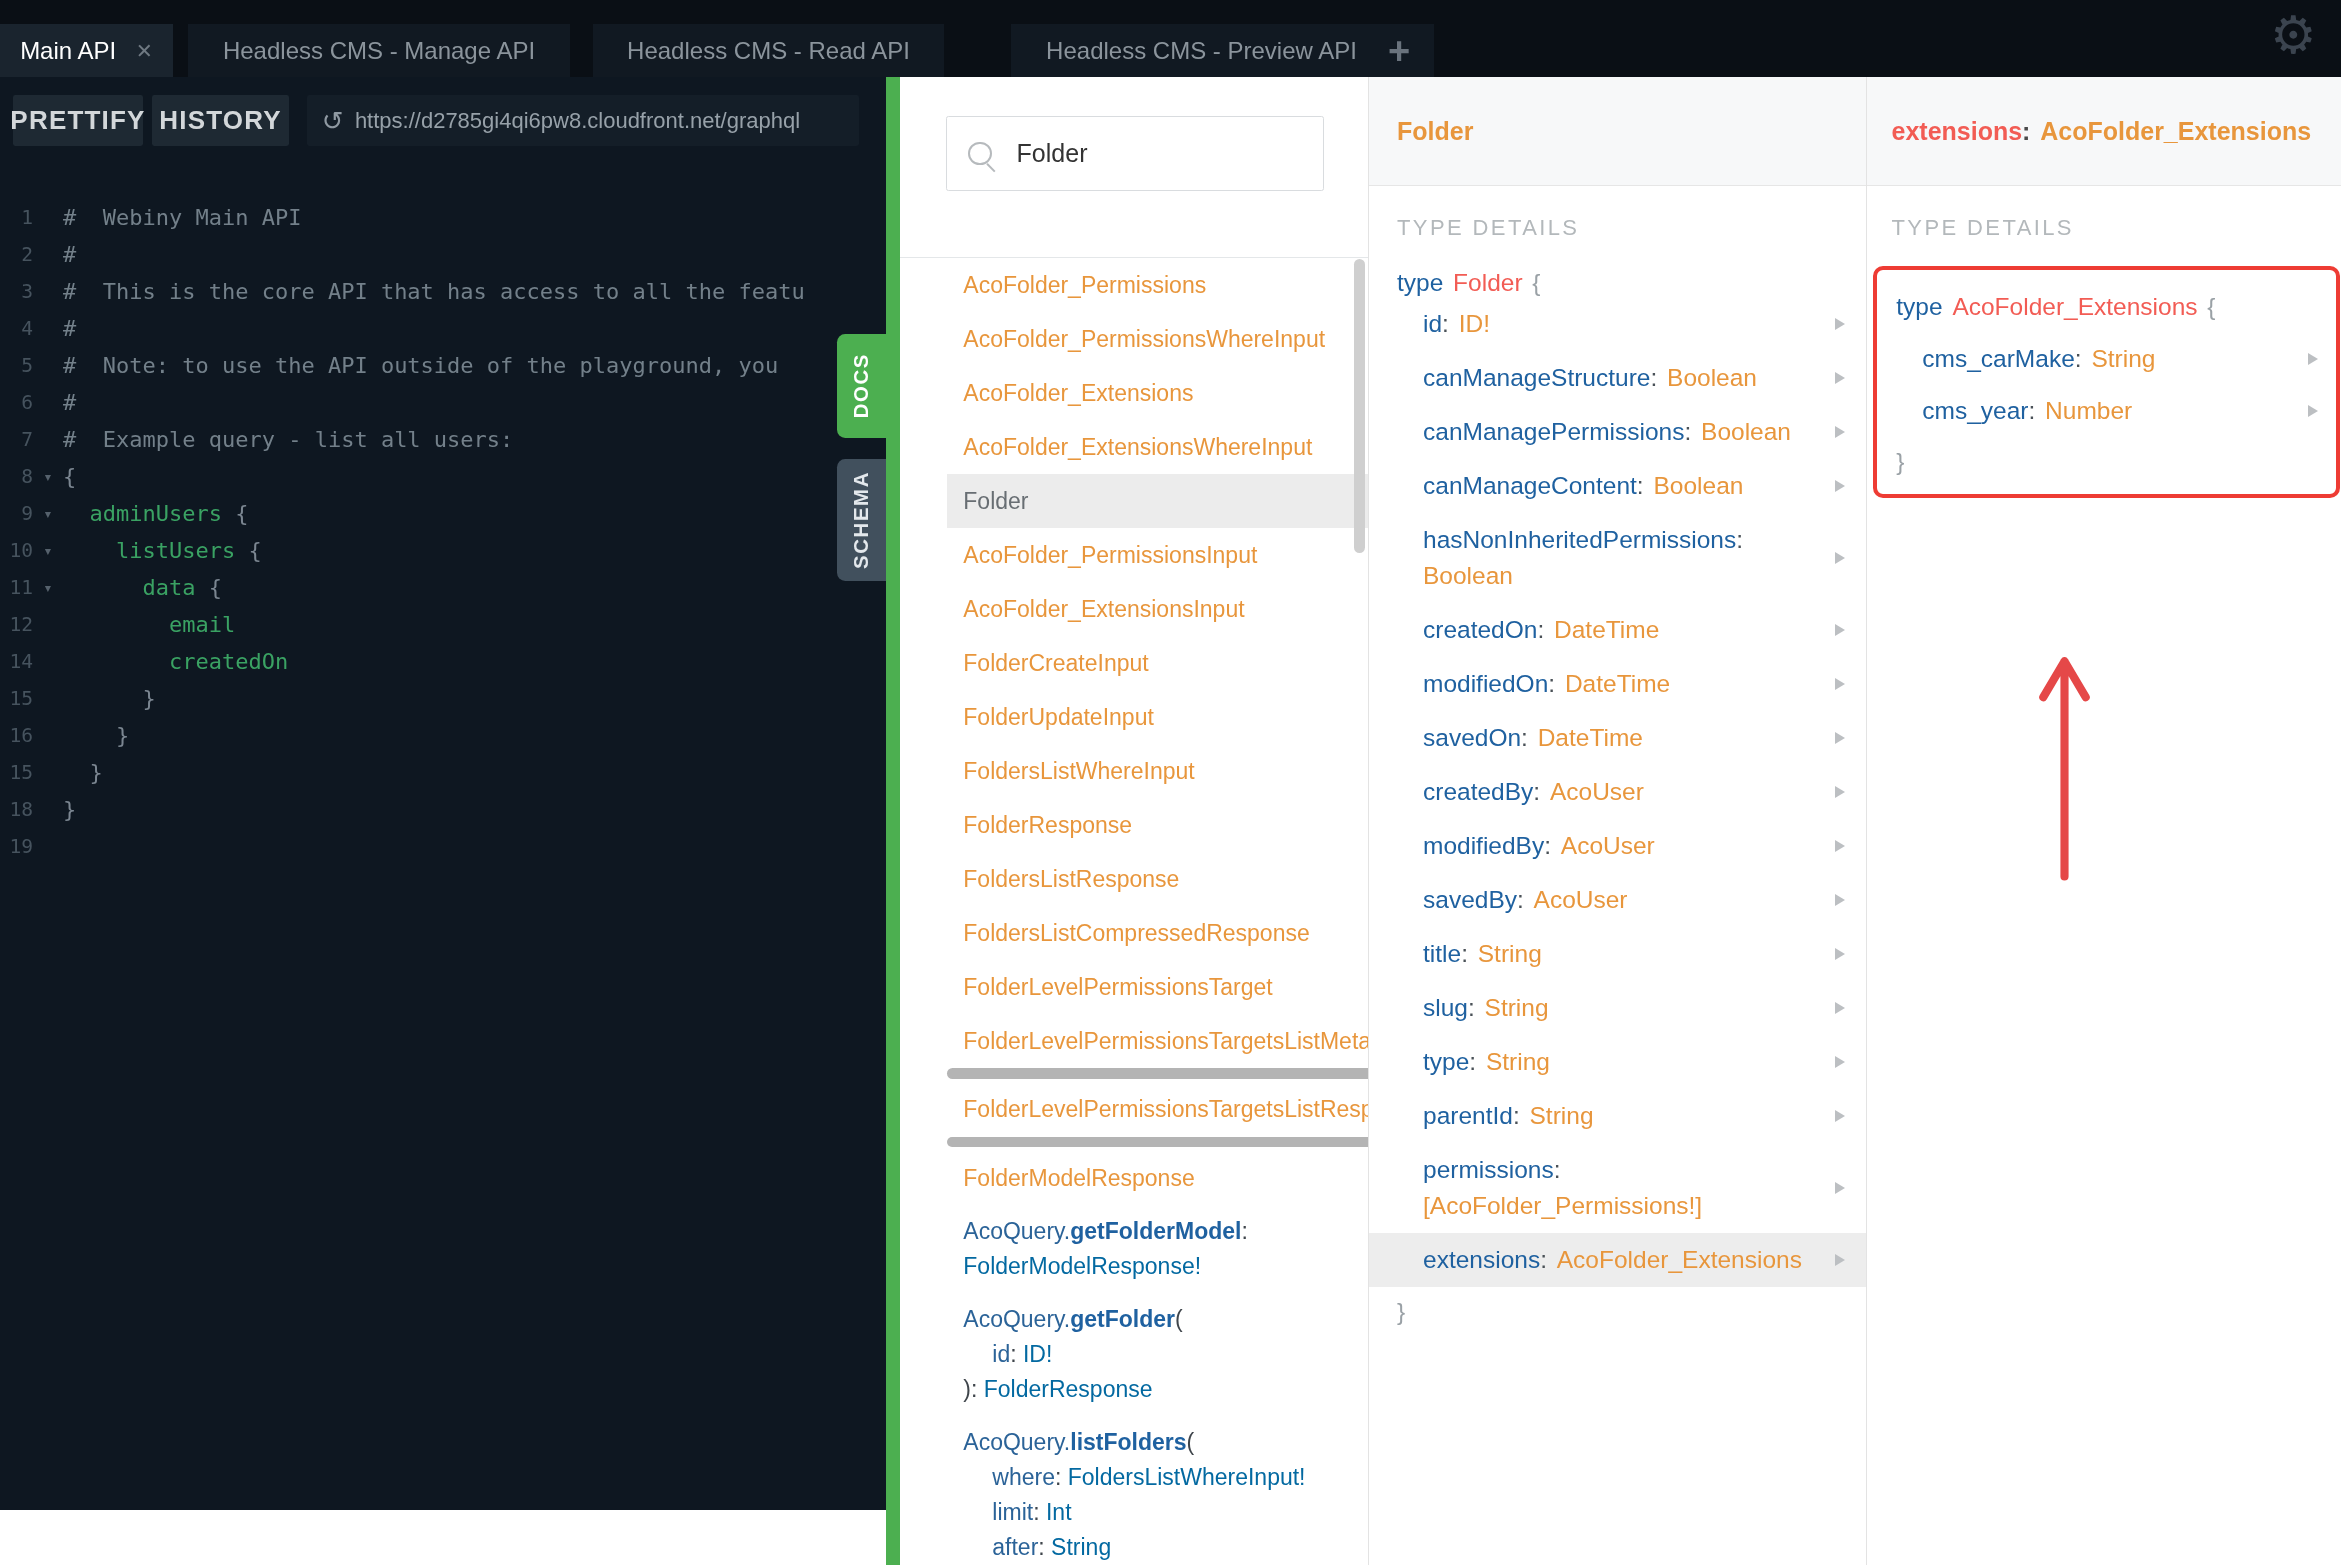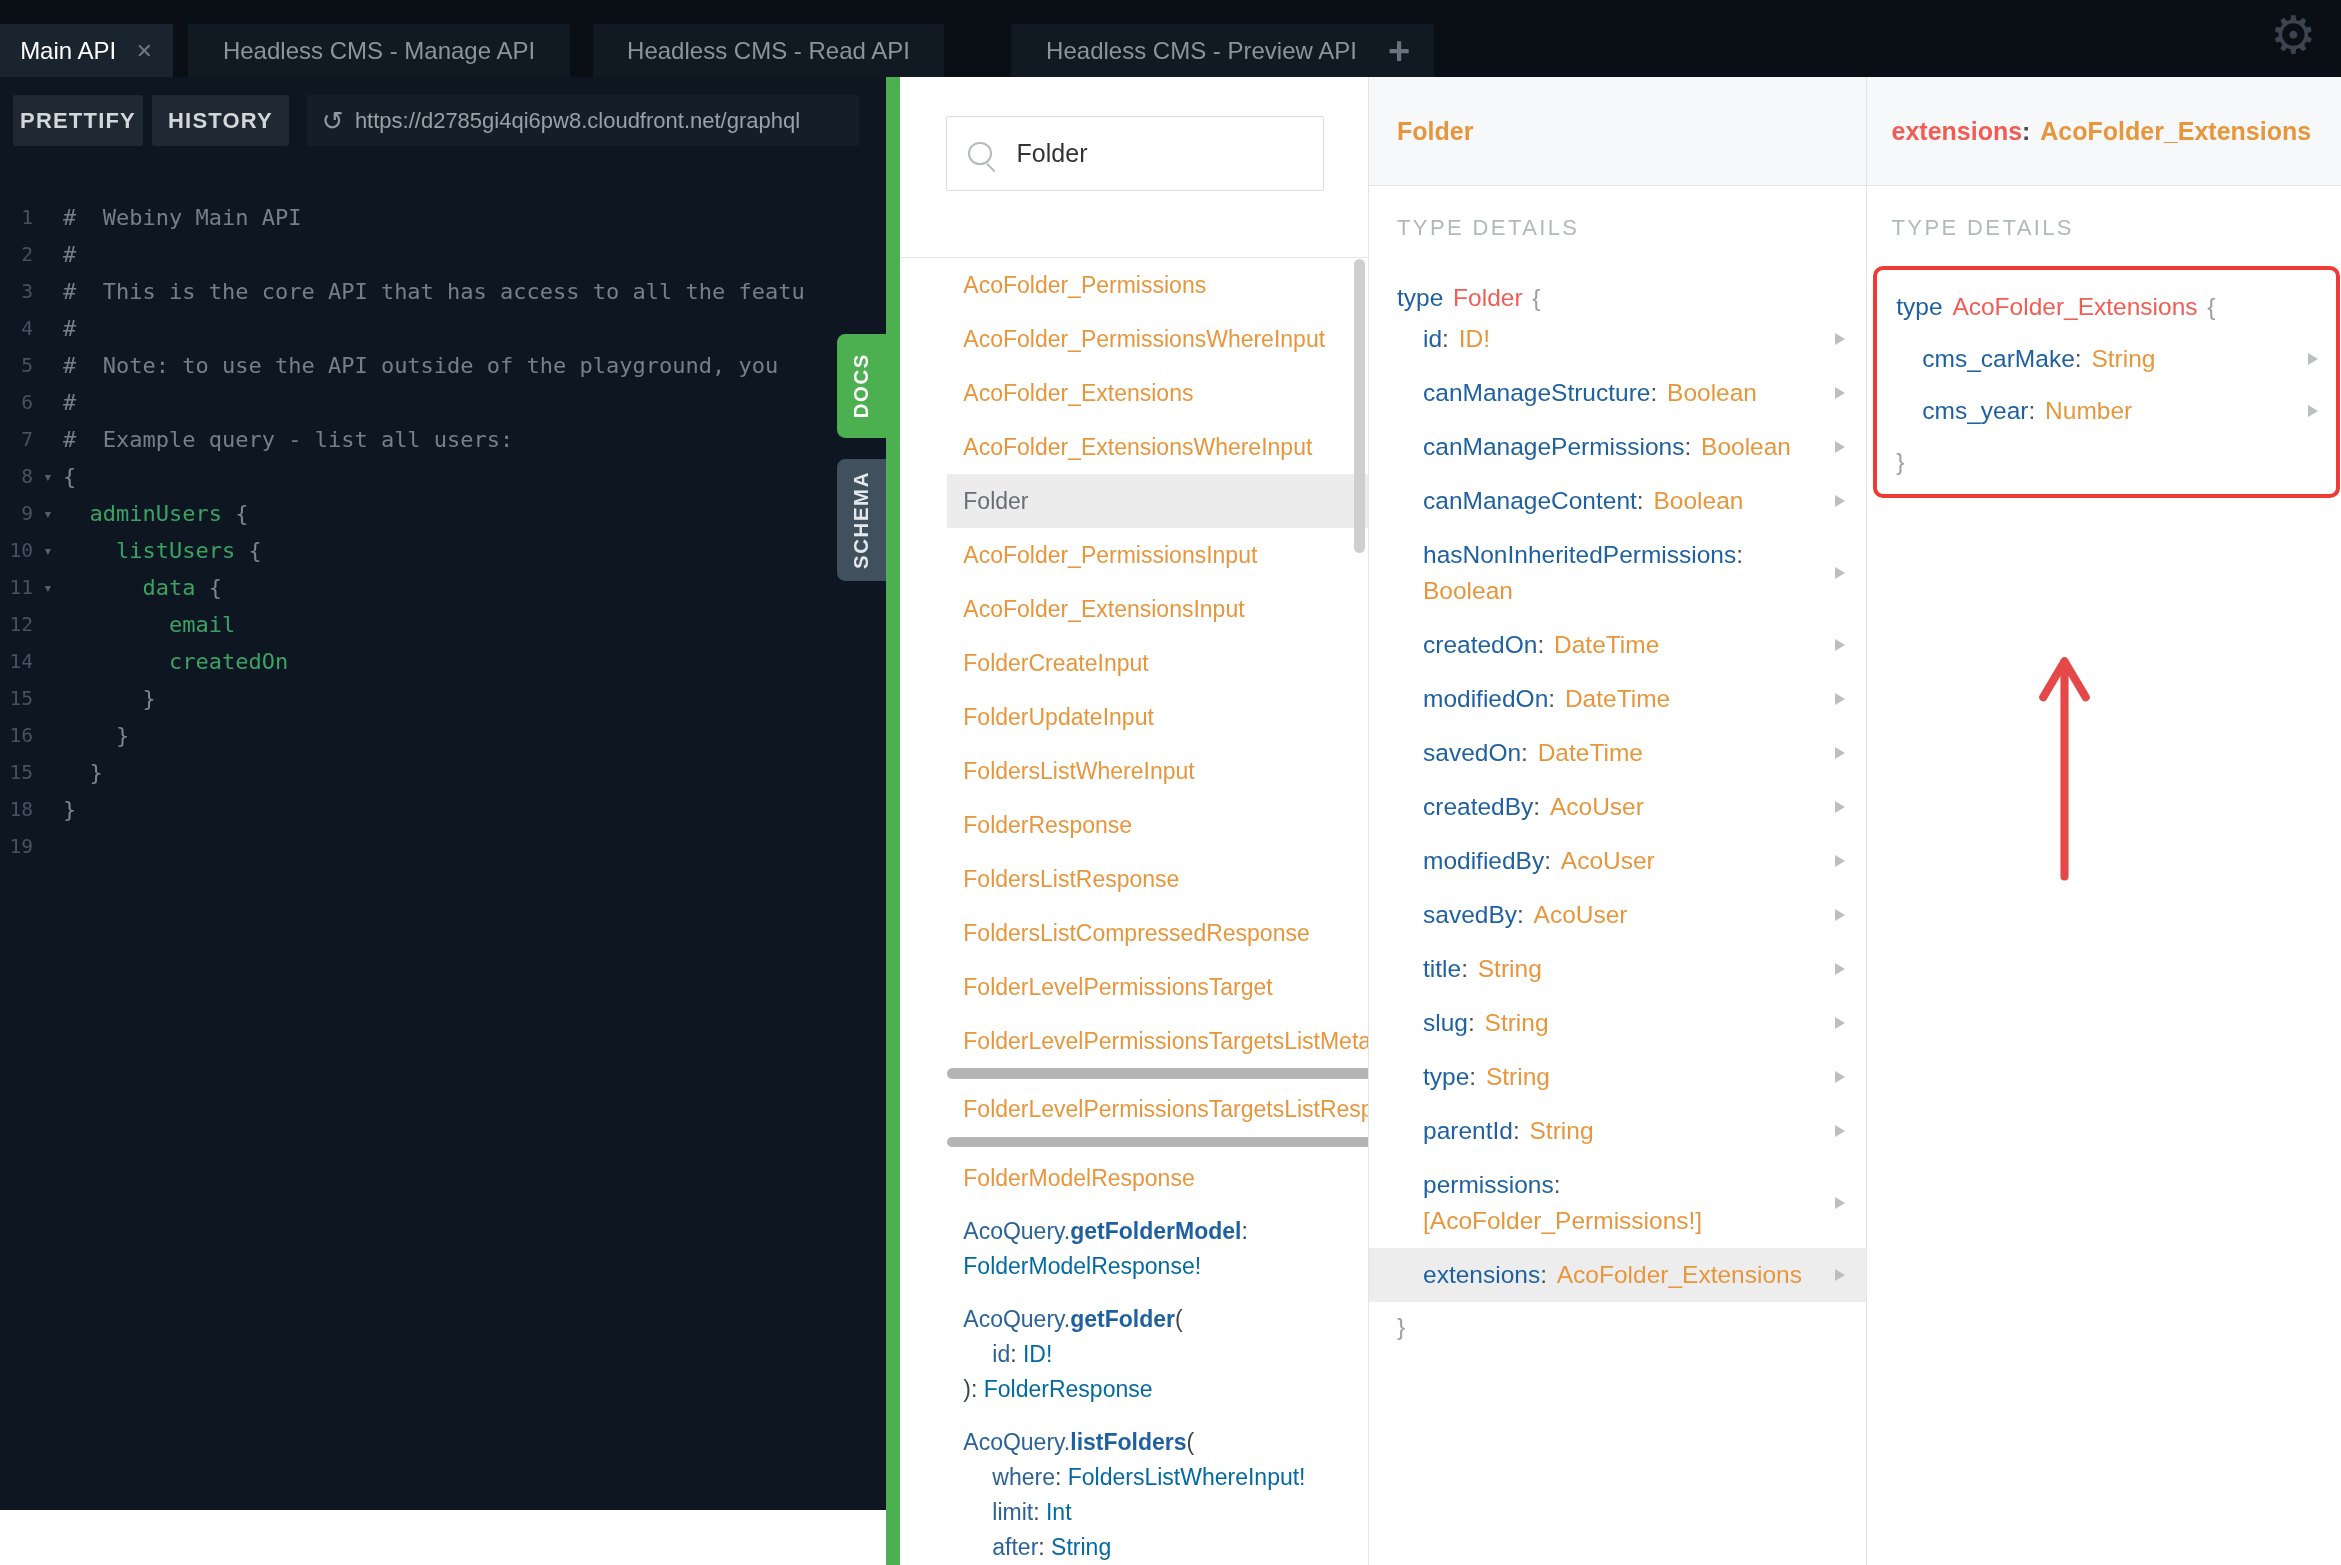--- a/index.html
+++ b/index.html
@@ -12,21 +12,21 @@
        font-size:24px;display:flex;align-items:center;justify-content:center;cursor:default;}
   .tab.active{background:#1a242e;color:#ffffff;}
   .tclose{margin-left:19.6px;color:#6f7982;font-size:20.4px;}
   .tab.plus{left:1364px;width:70px;color:#6a737d;font-size:38px;font-weight:bold;}
   .gear{position:absolute;left:2270px;top:4.9px;font-size:52px;color:#3b444f;
         font-family:"DejaVu Sans",sans-serif;}
 
   
   .left-pane{position:absolute;left:0;top:77px;width:886px;height:1433px;background:#0e1721;}
   .btn{position:absolute;top:18px;height:51px;background:#1e2933;border-radius:2.4px;
-       color:#d3d7da;font-size:22px;font-weight:bold;letter-spacing:1.2px;
+       color:#d3d7da;font-size:26px;font-weight:bold;letter-spacing:1.2px;
        display:flex;align-items:center;justify-content:center;}
   .btn.prettify{left:13px;width:130px;}
   .btn.history{left:152px;width:137px;}
   .urlbar{position:absolute;left:307px;top:18px;width:552px;height:51px;background:#141e28;
           border-radius:2.4px;display:flex;align-items:center;color:#97a1a9;font-size:22px;}
   .reload{margin:0 11.4px 0 14.7px;font-size:26px;color:#8f99a2;font-family:"DejaVu Sans",sans-serif;}
 
   .editor{position:absolute;left:0;top:122px;right:0;bottom:55px;overflow:hidden;}
   .eline{height:37px;display:flex;align-items:center;white-space:pre;
          font-family:"DejaVu Sans Mono",monospace;font-size:22px;}
@@ -86,21 +86,21 @@
   .type-panel .phead{padding-left:28px;}
   .ext-panel .phead{padding-left:24.5px;}
   .orange{color:#e8963c;}
   .fred{color:#f25c54;}
   .hcolon{color:#4a4a4a;margin-right:9.8px;}
   .pbody{position:relative;}
   .type-panel .pbody{padding-left:28px;}
   .ext-panel .pbody{padding-left:0;}
   .section{margin-top:29px;color:#b3b8bb;font-size:22px;letter-spacing:2.4px;}
   .ext-panel .section{margin-left:24.5px;}
-  .decl{margin-top:43px;font-size:24.5px;}
+  .decl{margin-top:28px;font-size:24.5px;}
   .kw{color:#1f61a0;margin-right:9.8px;}
   .tname{color:#f25c54;margin-right:9.8px;}
   .brace{color:#9aa1a6;}
   .frow{min-height:54px;display:flex;align-items:center;padding-left:26px;font-size:24.5px;}
   .fname{color:#1f61a0;}
   .fcolon{color:#4a5157;margin-right:9.8px;}
   .ftype{color:#e8963c;}
   .frow .tri{margin-left:auto;margin-right:21px;}
   .flines{line-height:36px;padding:9px 0;}
   .frow.selected{background:#ededed;margin-left:-28px;padding-left:54px;}

